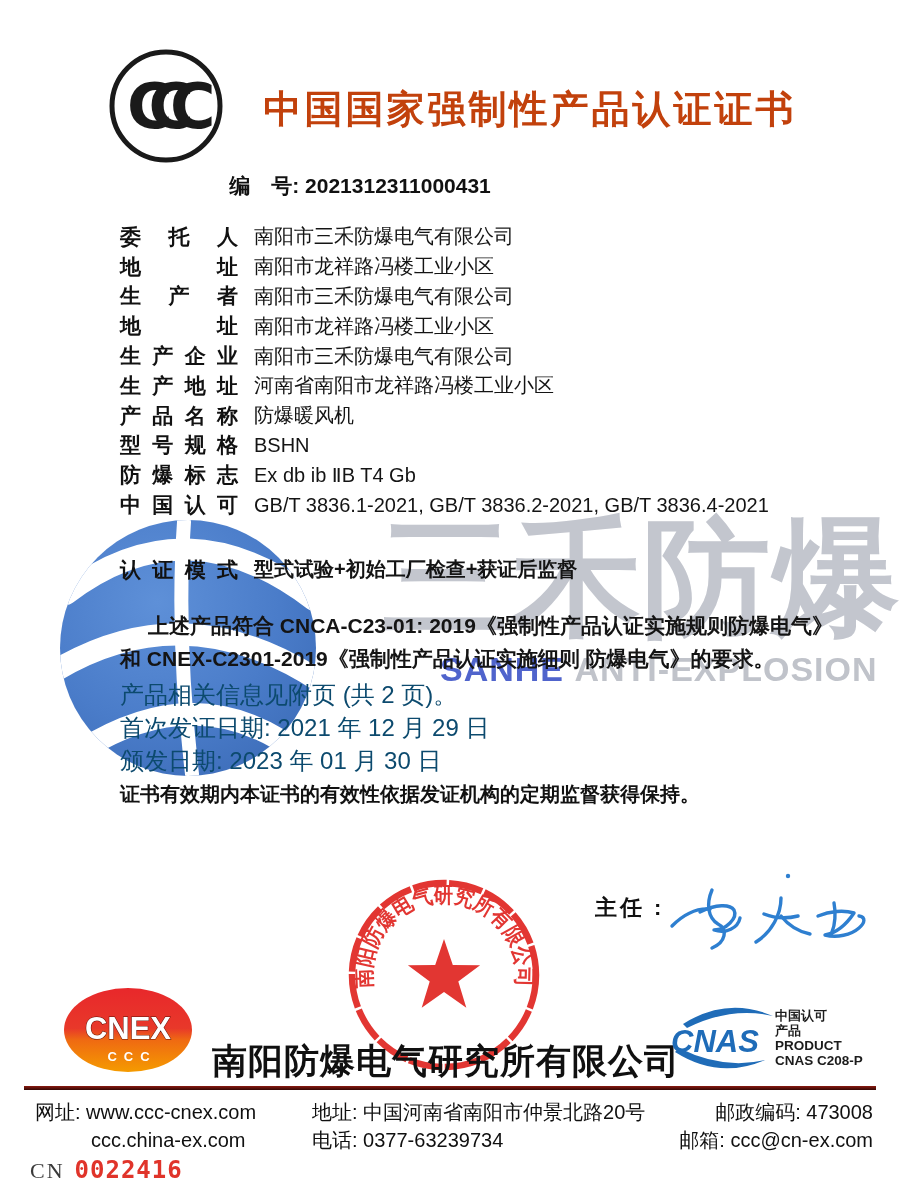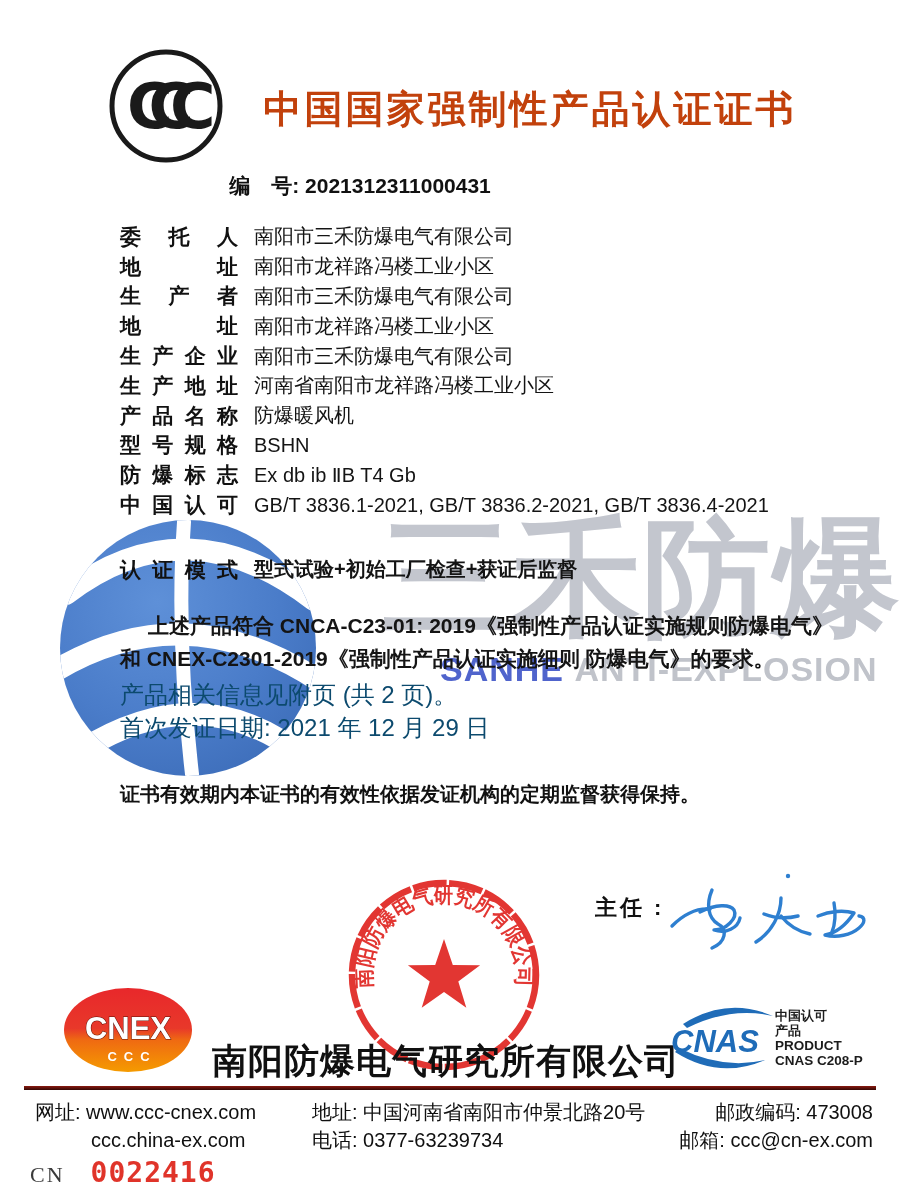--- a/index.html
+++ b/index.html
@@ -41,21 +41,21 @@
   .issuer{ left:212px; top:1038px; font-size:35px; font-weight:700; letter-spacing:1px; white-space:nowrap; color:#101010;}
   .divider{ left:24px; top:1086px; width:852px; height:4px;
     background:linear-gradient(#8a1a10,#330804);}
   
   .footer{ top:1098px; font-size:20px; line-height:28px; color:#101010; white-space:nowrap;}
   .f1{left:35px;} .f1 .l2{padding-left:56px;}
   .f2{left:312px;}
   .f3{left:658px; width:215px; text-align:right;}
   .serial{ left:30px; top:1156px; display:flex; align-items:baseline;}
   .serial .pre{ font-family:"Liberation Serif","DejaVu Serif",serif; font-size:22px; color:#3a3a3a; letter-spacing:2px;}
-  .serial .num{ font-family:"DejaVu Sans Mono",monospace; font-size:28px; font-weight:700; color:#e0342a; margin-left:26px; letter-spacing:1px;text-align:right;}
+  .serial .num{ font-family:"DejaVu Sans Mono",monospace; font-size:24px; font-weight:700; color:#e0342a; margin-left:10px; letter-spacing:1px;text-align:right;}
   .seal{ mix-blend-mode:multiply; opacity:.92;}
 </style>
 </head>
 <body>
 
 <div class="page">
 
   <svg class="abs" style="left:56px; top:516px;" width="264" height="264" viewBox="0 0 264 264">
     <defs>
       <radialGradient id="globeGrad" cx="38%" cy="32%" r="80%">
@@ -138,20 +138,21 @@
     <span class="flabel">认证模式</span>
     <span class="fvalue">型式试验+初始工厂检查+获证后监督</span>
   </div>
 
   <div class="abs para" style="left:148px; top:613px;">上述产品符合 CNCA-C23-01: 2019《强制性产品认证实施规则防爆电气》</div>
   <div class="abs para" style="left:120px; top:646px;">和 CNEX-C2301-2019《强制性产品认证实施细则  防爆电气》的要求。</div>
 
   <div class="abs note" style="left:120px; top:679px;">产品相关信息见附页 (共 2 页)。</div>
 
   <div class="abs dateline" style="left:120px; top:712px;">首次发证日期: 2021 年 12 月 29 日</div>
+  <div class="abs dateline" style="left:120px; top:745px;">颁发日期: 2023 年 01 月 30 日</div>
 
   <div class="abs validity" style="left:120px; top:781px;">证书有效期内本证书的有效性依据发证机构的定期监督获得保持。</div>
 
   <div class="abs director" style="left:595px; top:893px;text-align:right;">主任 :</div>
   <svg class="abs" style="left:668px; top:868px;" width="200" height="95" viewBox="0 0 200 95">
     <g fill="none" stroke="#2e7fd0" stroke-width="3.4" stroke-linecap="round" stroke-linejoin="round">
       <path d="M4,58 C16,46 30,40 42,41"></path>
       <path d="M44,22 C38,36 40,50 50,56 C60,61 58,74 44,80"></path>
       <path d="M32,44 C48,36 62,36 66,42 C70,50 58,62 46,62 C58,66 70,60 72,50"></path>
       <path d="M96,46 C106,50 118,51 130,48"></path>

